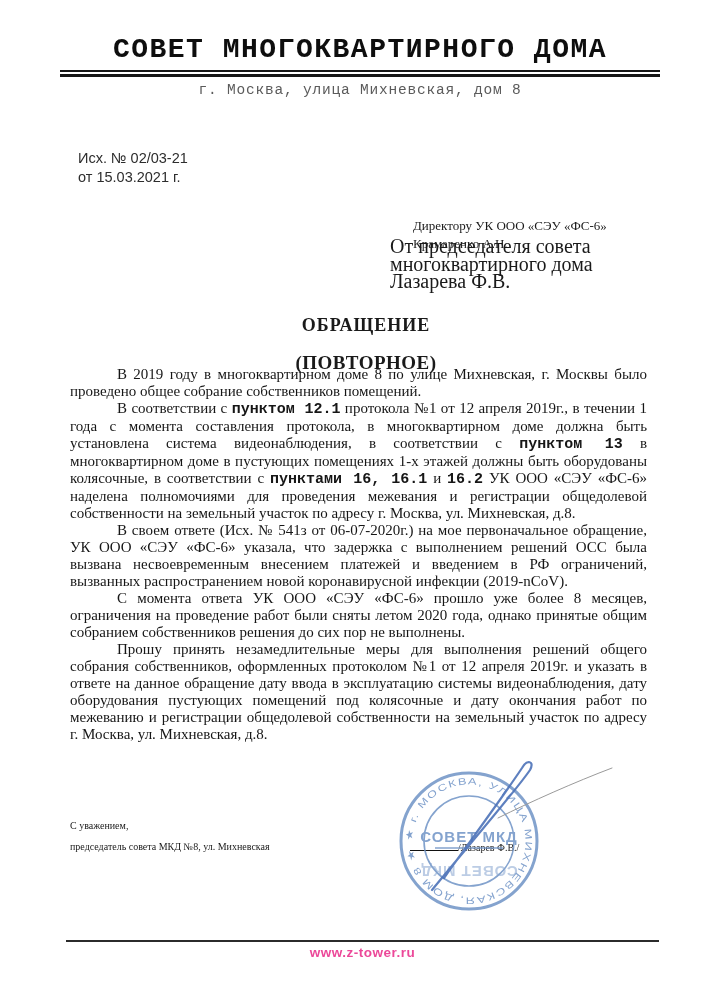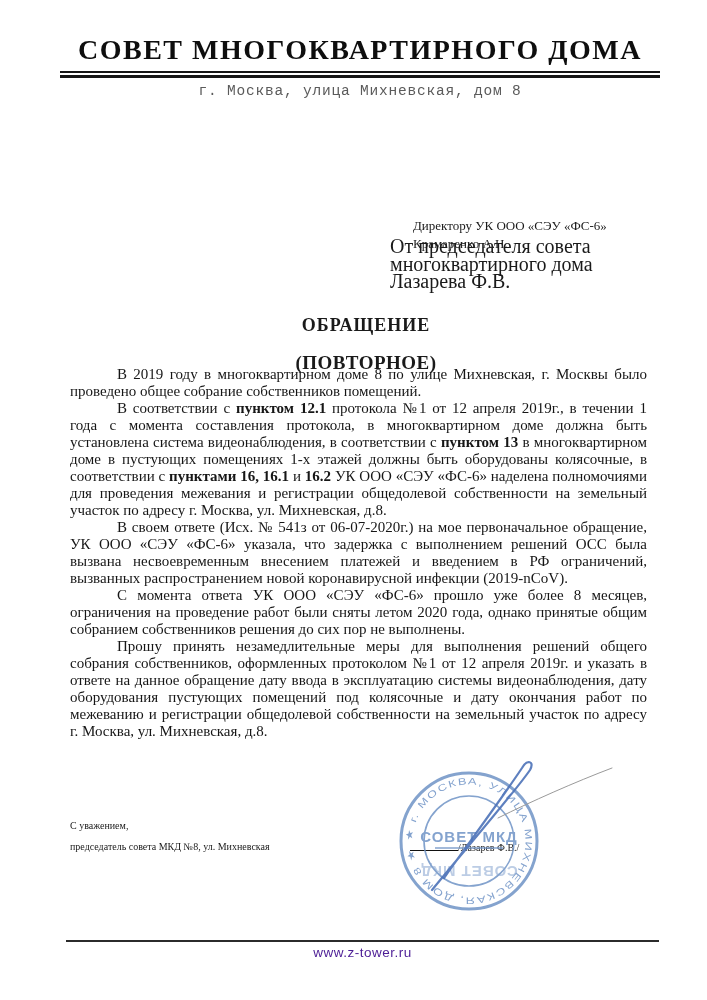--- a/index.html
+++ b/index.html
@@ -4,21 +4,21 @@
 <style>
   html,body{margin:0;padding:0;background:#e8e8e8;}
   .page{
     position:relative;width:707px;height:1000px;background:#ffffff;
     margin:0 auto;overflow:hidden;
     font-family:"Liberation Serif","DejaVu Serif",serif;color:#1a1a1a;
   }
   
   .header{position:absolute;top:34px;left:60px;width:600px;text-align:center;}
   .header-title{
-    font-family:Liberation Serif, serif;font-weight:bold;
+    font-family:Liberation Mono, monospace;font-weight:bold;
     font-size:28px;letter-spacing:1.5px;color:#0e0e0e;white-space:nowrap;
   }
   .rule-top{height:2px;background:#151515;margin-top:5px;}
   .rule-bottom{height:3px;background:#151515;margin-top:2px;}
   .header-subtitle{
     margin-top:5px;font-family:Liberation Mono, monospace;
     font-weight:300;font-size:14.5px;color:#5b5b5b;letter-spacing:0.8px;
   }
   
   .ref{
@@ -32,50 +32,54 @@
   
   .doc-title{position:absolute;top:315px;left:72px;width:588px;text-align:center;}
   .doc-title-main{font-size:18px;font-weight:bold;letter-spacing:1px;}
   .doc-title-sub{font-size:19px;font-weight:bold;margin-top:16px;letter-spacing:0.5px;}
   
   .body-text{
     position:absolute;top:366px;left:70px;width:577px;
     font-size:15px;line-height:17px;text-align:justify;color:#161616;
   }
   .body-text p{margin:0;text-indent:47px;}
-  .body-text b{font-weight:bold;}
+  .body-text b{font-weight:bold;font-family:Liberation Mono, monospace;}
   
   .signature{position:absolute;top:815px;left:70px;width:577px;font-size:10px;line-height:21px;}
   .sig-row{position:relative;height:22px;}
   .sig-position{position:absolute;left:0;top:0;white-space:nowrap;}
   .sig-right{position:absolute;left:340px;top:0;white-space:nowrap;}
   .sig-line{display:inline-block;width:48px;border-bottom:1.5px solid #111;height:14px;}
   
   .stamp{position:absolute;left:398px;top:770px;width:142px;height:142px;opacity:0.85;}
   .pen{position:absolute;left:380px;top:740px;width:260px;height:170px;}
   
   .footer-line{position:absolute;top:940px;left:66px;width:593px;height:2px;background:#2b2b2b;}
   .footer-url{
     position:absolute;top:945px;left:66px;width:593px;text-align:center;
-    font-family:"Liberation Sans","DejaVu Sans",sans-serif;font-weight:400;
-    font-size:13.5px;color:#4c1d95;letter-spacing:0.5px;
+    font-family:"Liberation Sans","DejaVu Sans",sans-serif;font-weight:700;
+    font-size:13.5px;color:#ec4899;letter-spacing:0.5px;
   }
 </style>
 </head>
 <body>
 
 <div class="page">
 
   <div class="header">
     <div class="header-title">СОВЕТ МНОГОКВАРТИРНОГО ДОМА</div>
     <div class="rule-top"></div>
     <div class="rule-bottom"></div>
     <div class="header-subtitle">г. Москва, улица Михневская, дом 8</div>
   </div>
 
+  <div class="ref">
+    <div>Исх. № 02/03-21</div>
+    <div>от 15.03.2021 г.</div>
+  </div>
 
   <div class="addressee">
     <div>Директору УК ООО «СЭУ «ФС-6»</div>
     <div>Крамаренко А.Н.</div>
   </div>
 
   <div class="sender">
     <div>От председателя совета</div>
     <div>многоквартирного дома</div>
     <div>Лазарева Ф.В.</div>

